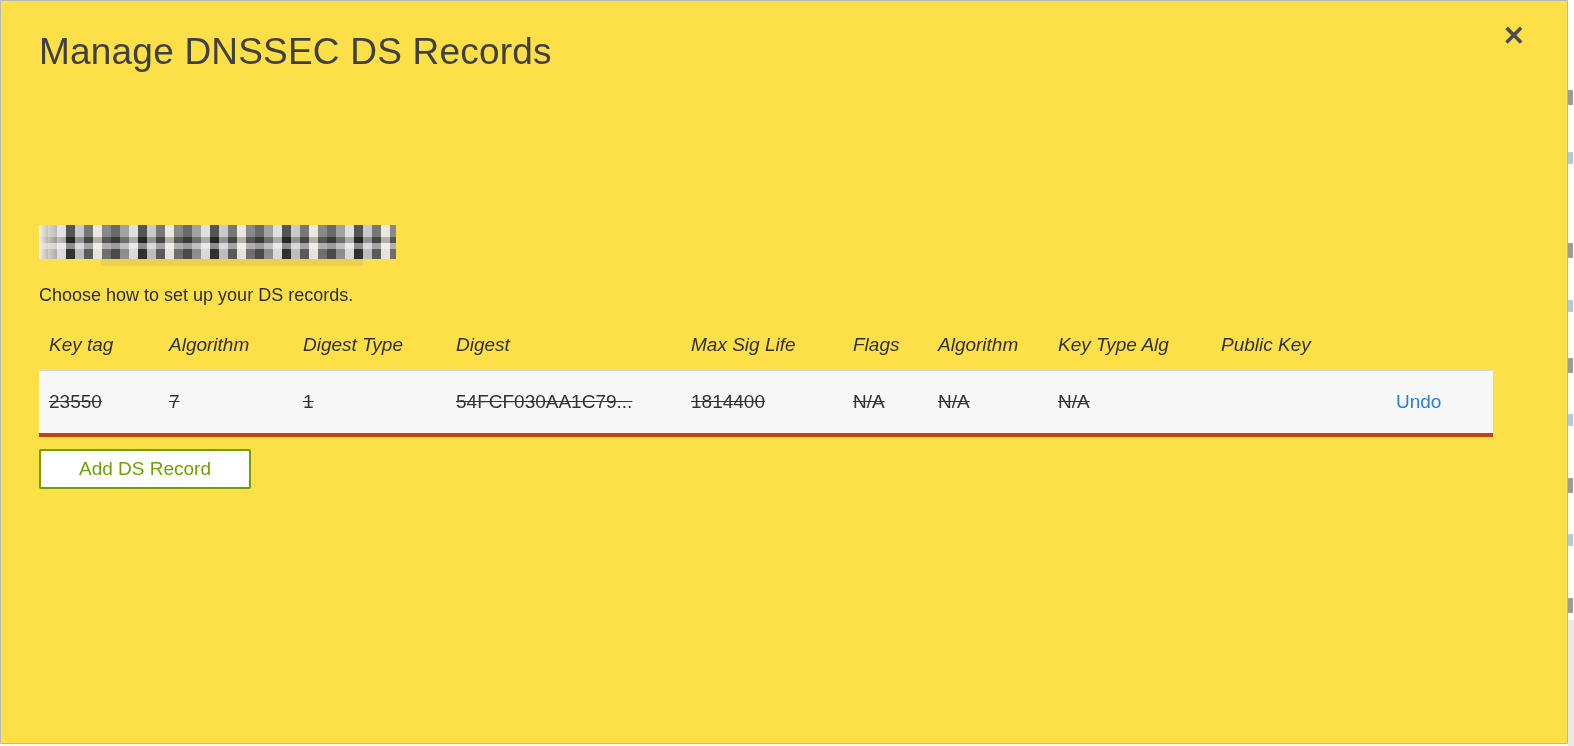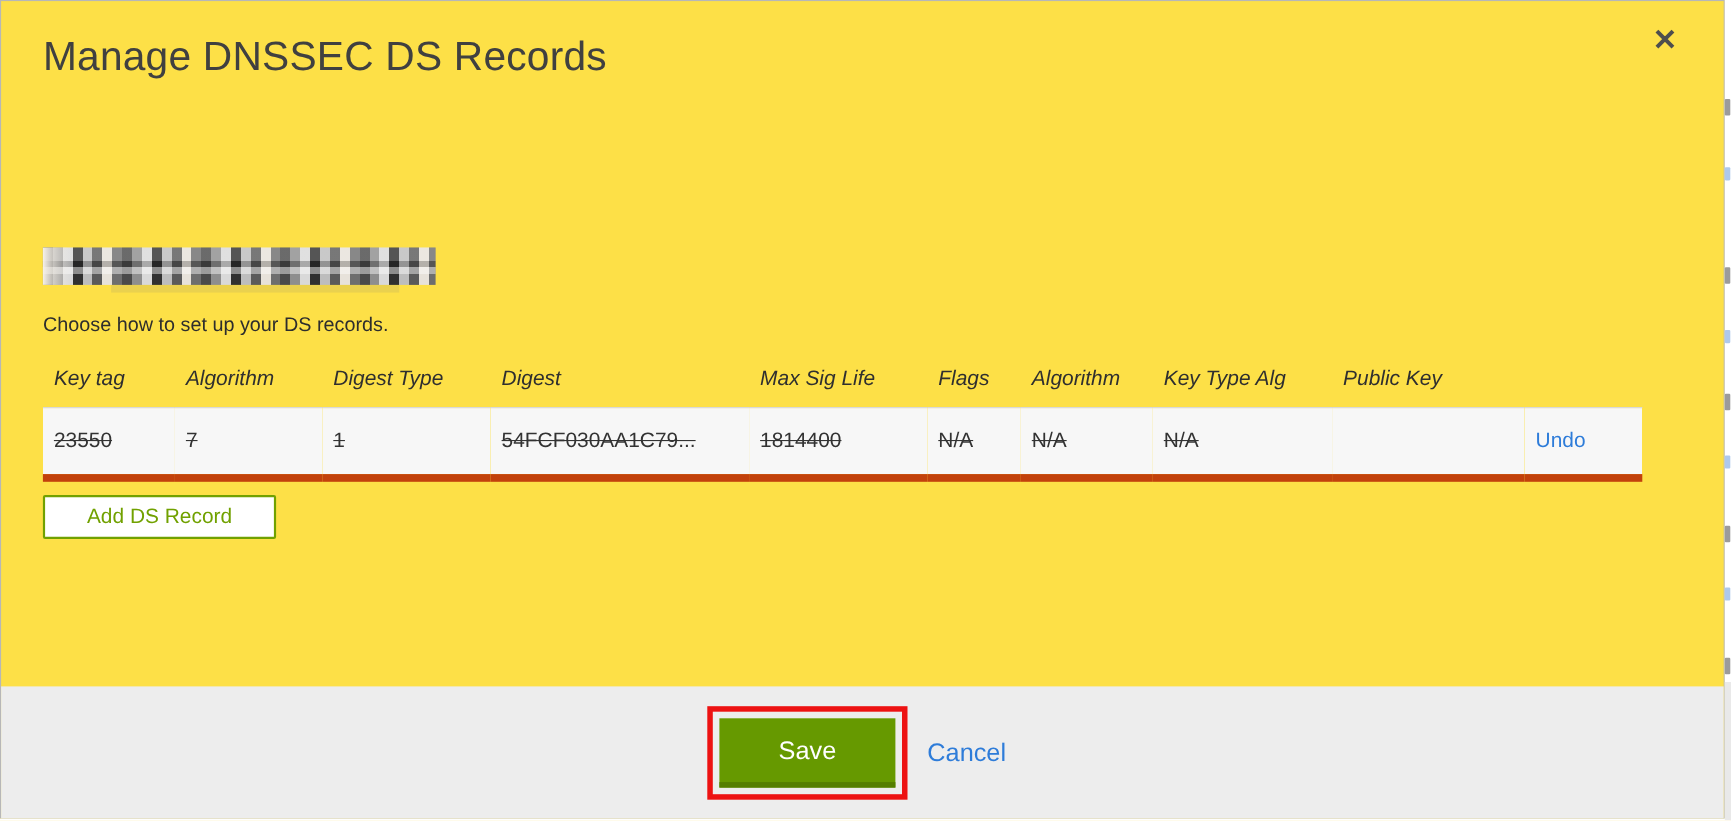--- a/index.html
+++ b/index.html
@@ -114,21 +114,21 @@
   .ds-table th {
     text-align: left;
     font-weight: 400;
     color: #2f2f2f;
     padding: 8px 6px 14px 10px;
     white-space: nowrap;
     font-style: italic;
   }
   .ds-table tbody tr { height: 64px; }
   .ds-table tbody tr.stripe { background: #f7f7f7; }
-  .ds-table tbody { border-top: 1px solid #d9d9d9; border-bottom: 7px solid #c2410c; }
+  .ds-table tbody { border-top: 1px solid #d9d9d9; border-bottom: 4px solid #c2410c; }
   .ds-table td {
     padding: 0 6px 0 10px;
     white-space: nowrap;
     overflow: hidden;
     vertical-align: middle;
   }
   .ds-table td.struck { text-decoration: line-through; }
   .ds-table td.action-cell { text-align: left; padding-right: 14px; }
   .undo-link {
     color: #2e7cd9;
@@ -265,26 +265,20 @@
             <td class="struck"></td>
             <td class="action-cell"><a class="undo-link">Undo</a></td>
           </tr>
         </tbody>
       </table>
 
       <button class="add-btn">Add DS Record</button>
 
     </div>
 
-    <div class="modal-footer">
-      <span class="save-highlight">
-        <button class="save-btn">Save</button>
-      </span>
-      <a class="cancel-link">Cancel</a>
-    </div>
 
   </div>
 
   <div class="edge-strip">
     <div class="frag frag-bold" style="top: 90px;"></div>
     <div class="frag frag-blue" style="top: 152px;"></div>
     <div class="frag frag-bold" style="top: 243px;"></div>
     <div class="frag frag-blue" style="top: 300px;"></div>
     <div class="frag frag-bold" style="top: 358px;"></div>
     <div class="frag frag-blue" style="top: 414px;"></div>

